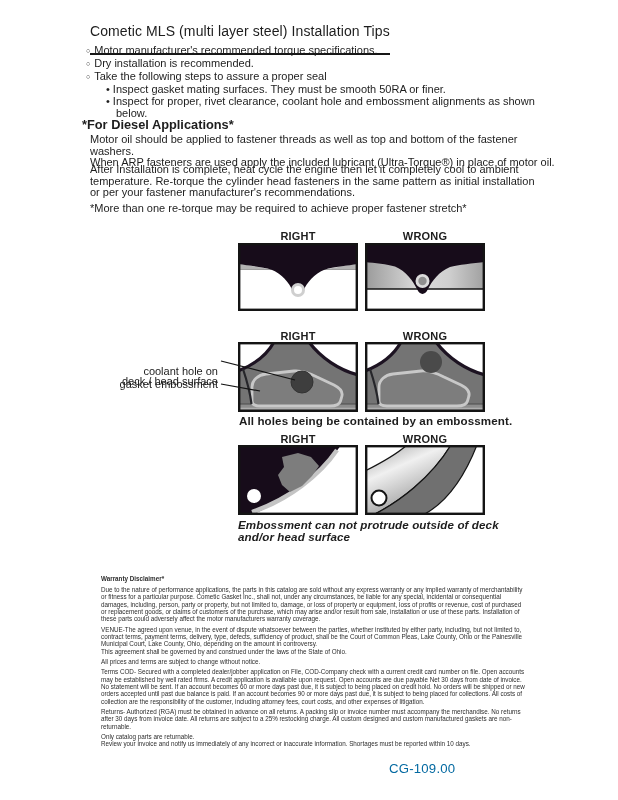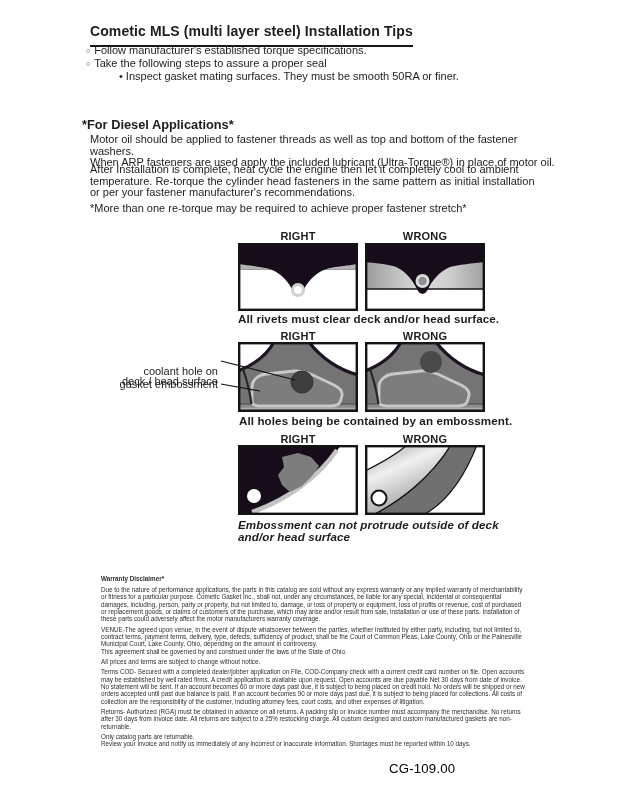--- a/index.html
+++ b/index.html
@@ -1,55 +1,57 @@
 <!DOCTYPE html>
 <html><head>
 <meta charset="utf-8">
 <style>
   html,body{margin:0;padding:0;background:#ffffff;}
   .page{position:relative;width:618px;height:800px;background:#fff;overflow:hidden;
         font-family:"Liberation Sans",sans-serif;color:#1d1d1d;}
   .abs{position:absolute;}
 
-  .title{left:90px;top:23px;font-size:14px;font-weight:bold;
-         border-bottom:2px solid #161616;padding-bottom:6px;letter-spacing:.1px;}
+  .title{left:90px;top:23px;font-size:14px;font-weight:normal;
+         border-bottom:2px solid #161616;padding-bottom:14px;letter-spacing:.1px;}
 
   .bullets{left:86px;top:45px;width:480px;font-size:11px;line-height:11.9px;}
   .bullet{padding-left:11px;text-indent:-11px;}
   .bullet::before{content:"○";font-size:7px;margin-right:4px;position:relative;top:-1px;}
-  .subbullet{margin-left:33px;padding-left:10px;text-indent:-10px;}
+  .subbullet{margin-left:20px;padding-left:10px;text-indent:-10px;}
   .subbullet::before{content:"•";margin-right:3px;}
 
   .h2{left:82px;top:117px;font-size:12.8px;font-weight:bold;}
   .para{left:90px;width:470px;font-size:11px;line-height:11.6px;white-space:pre-line;}
   #p1{top:134px;} #p2{top:164px;} #note{top:203px;}
 
   .dlabel{width:120px;text-align:center;font-size:11px;font-weight:bold;letter-spacing:.2px;}
   .panel{display:block;width:120px;}
   .caption{font-size:11.6px;font-weight:600;line-height:11.8px;white-space:pre-line;letter-spacing:.1px;}
   .callout{width:120px;font-size:11px;line-height:10.4px;text-align:right;white-space:pre-line;}
 
   .disclaimer{left:101px;top:575px;width:426px;font-size:6.3px;line-height:7.35px;color:#2d2d2d;}
   .dhead{font-weight:bold;margin:0 0 3.6px 0;}
   .dp{margin:0 0 3px 0;white-space:pre-line;}
 
-  .doccode{left:389px;top:761px;font-size:13.2px;letter-spacing:.2px;color:#000000;}
+  .doccode{left:389px;top:761px;font-size:13.2px;letter-spacing:.2px;color:#0369a1;}
   .leaders{left:0;top:0;pointer-events:none;}
 </style>
 </head>
 <body>
 
 <div class="page">
 
   <div class="abs title">Cometic MLS (multi layer steel) Installation Tips</div>
 
   <div class="abs bullets">
-    <div class="bullet">Follow manufacturer's established torque specifications.</div>
+    <div class="bullet">Motor manufacturer's recommended torque specifications.</div>
+    <div class="bullet">Dry installation is recommended.</div>
     <div class="bullet">Take the following steps to assure a proper seal</div>
     <div class="subbullet">Inspect gasket mating surfaces.  They must be smooth 50RA or finer.</div>
+    <div class="subbullet">Inspect for proper, rivet clearance, coolant hole and embossment alignments as shown below.</div>
   </div>
 
   <div class="abs h2">*For Diesel Applications*</div>
   <div class="abs para" id="p1">Motor oil should be applied to fastener threads as well as top and bottom of the fastener washers.
 When ARP fasteners are used apply the included lubricant (Ultra-Torque®) in place of motor oil.</div>
   <div class="abs para" id="p2">After Installation is complete, heat cycle the engine then let it completely cool to ambient
 temperature. Re-torque the cylinder head fasteners in the same pattern as initial installation
 or per your fastener manufacturer's recommendations.</div>
   <div class="abs para" id="note">*More than one re-torque may be required to achieve proper fastener stretch*</div>
 
@@ -78,21 +80,20 @@
     </defs>
     <rect width="120" height="68" fill="#fff"></rect>
     <rect x="0" y="19" width="120" height="27" fill="url(#g1w)"></rect>
     <path d="M0,46 H120" stroke="#141414" stroke-width="1.3"></path>
     <path d="M0,0 H120 V19 C108,20.5 93,21.5 85,24 C74,28.5 67,38 63,46 C60,52.5 55,52.5 52,46 C48,38 41,28 30,23.5 C22,21 10,20 0,19 Z" fill="#170c1a"></path>
     <circle cx="57.5" cy="38" r="7" fill="#dcdcdc"></circle>
     <circle cx="57.5" cy="38" r="4.2" fill="#8f8f8f"></circle>
     <rect x="1.2" y="1.2" width="117.6" height="65.6" fill="none" stroke="#141414" stroke-width="2.4"></rect>
   </svg>
 
-  <div class="abs caption" style="left:238px;top:313px;">All rivets must clear deck and/or head surface.</div>
 
   <div class="abs dlabel" style="left:238px;top:330px;">RIGHT</div>
   <div class="abs dlabel" style="left:365px;top:330px;">WRONG</div>
 
   <div class="abs callout" style="left:98px;top:366px;">coolant hole on
 deck / head surface</div>
   <div class="abs callout" style="left:98px;top:379px;">gasket embossment</div>
 
   <svg class="abs panel" style="left:238px;top:342px;" width="120" height="70" viewBox="0 0 120 70">
     <rect width="120" height="70" fill="#747474"></rect>

